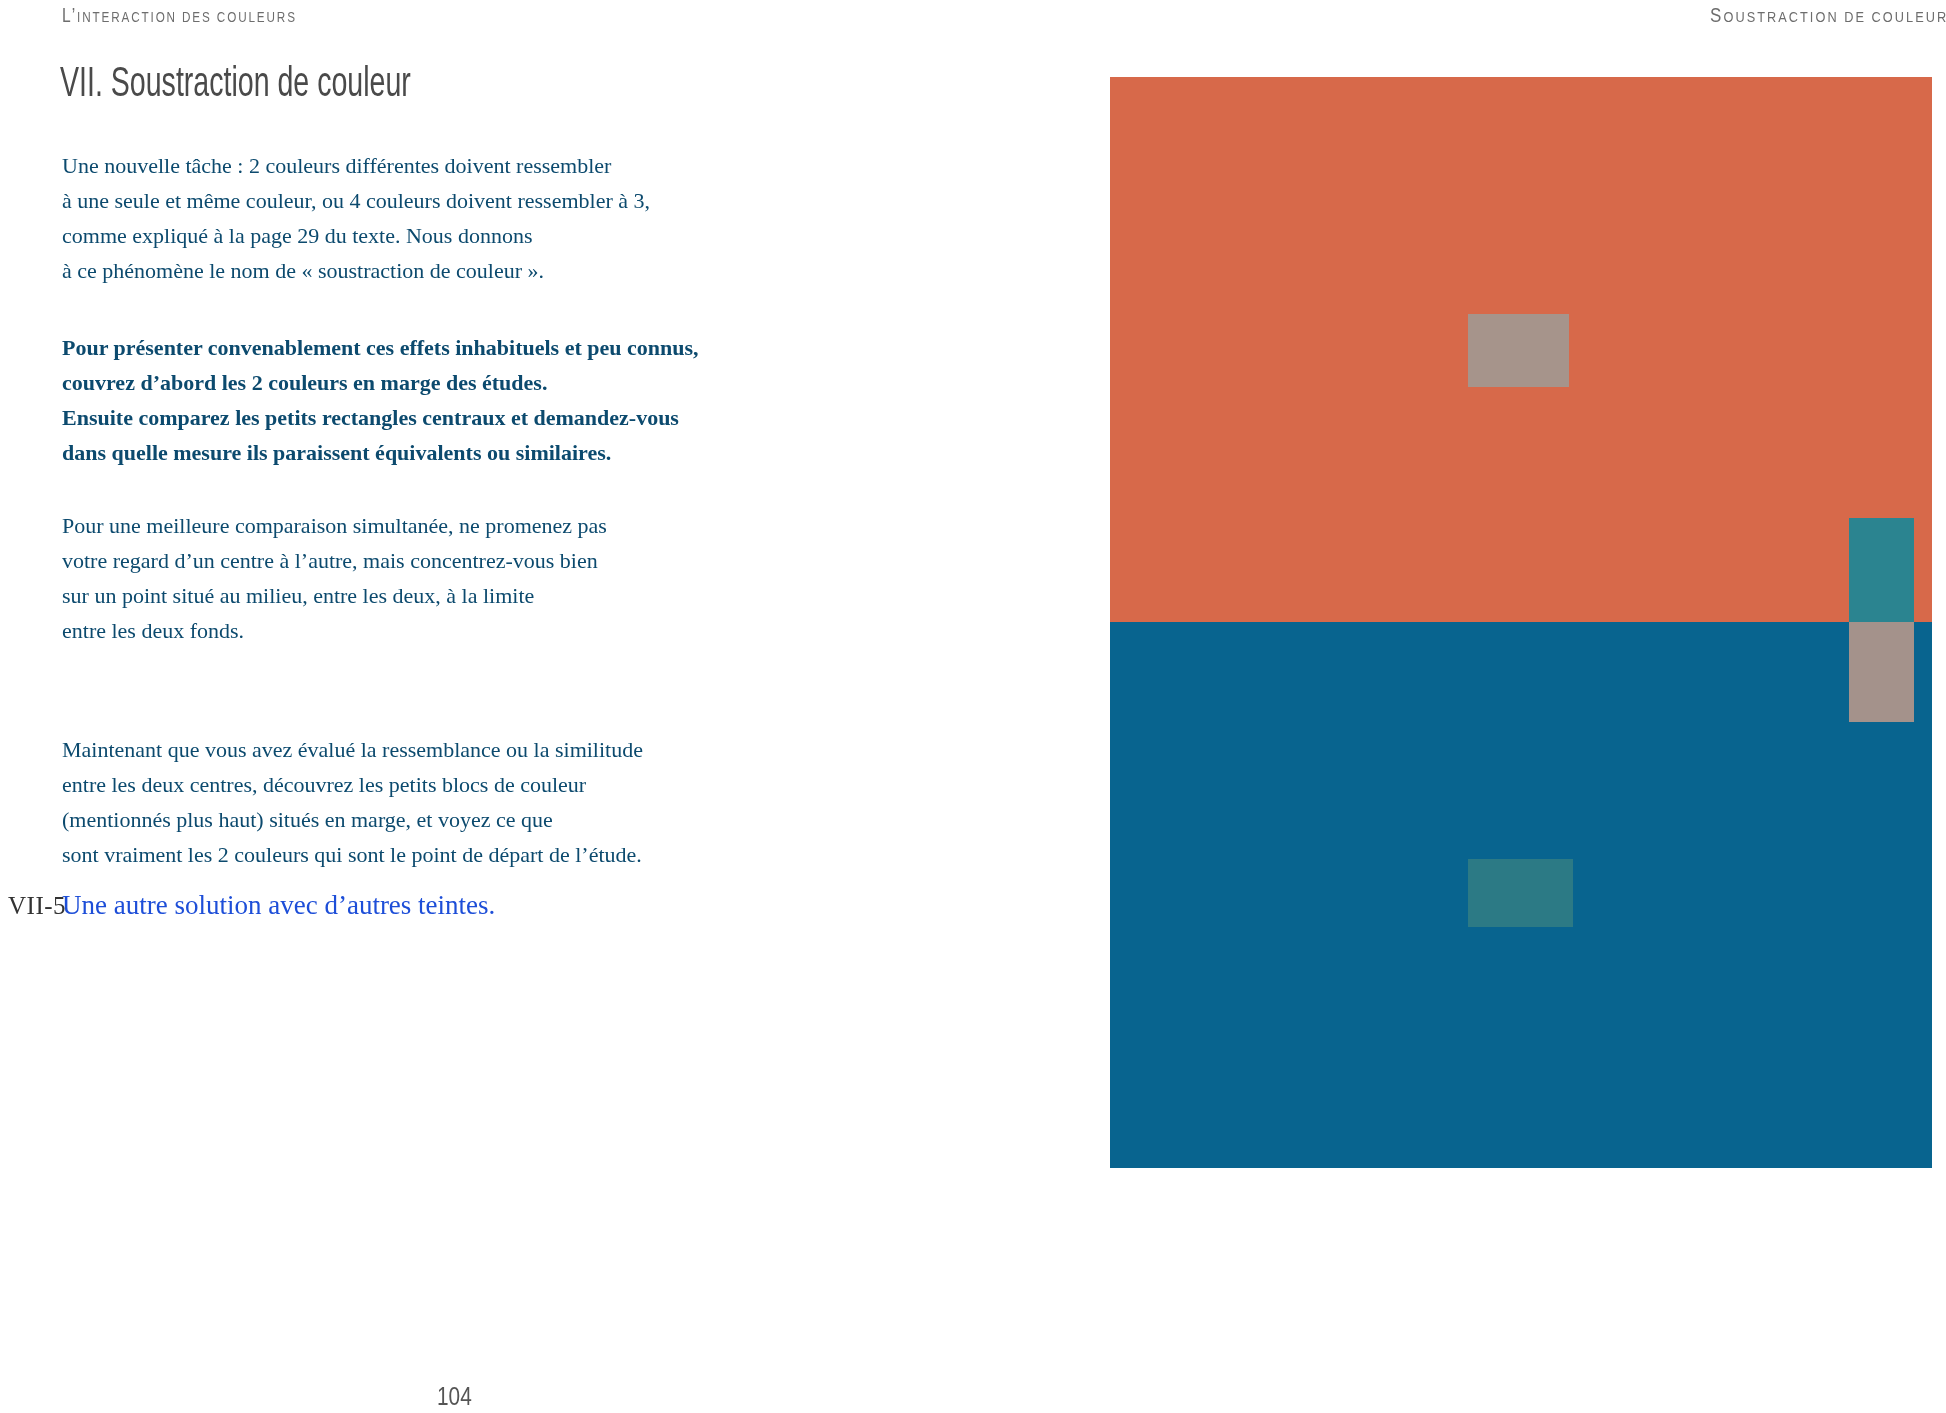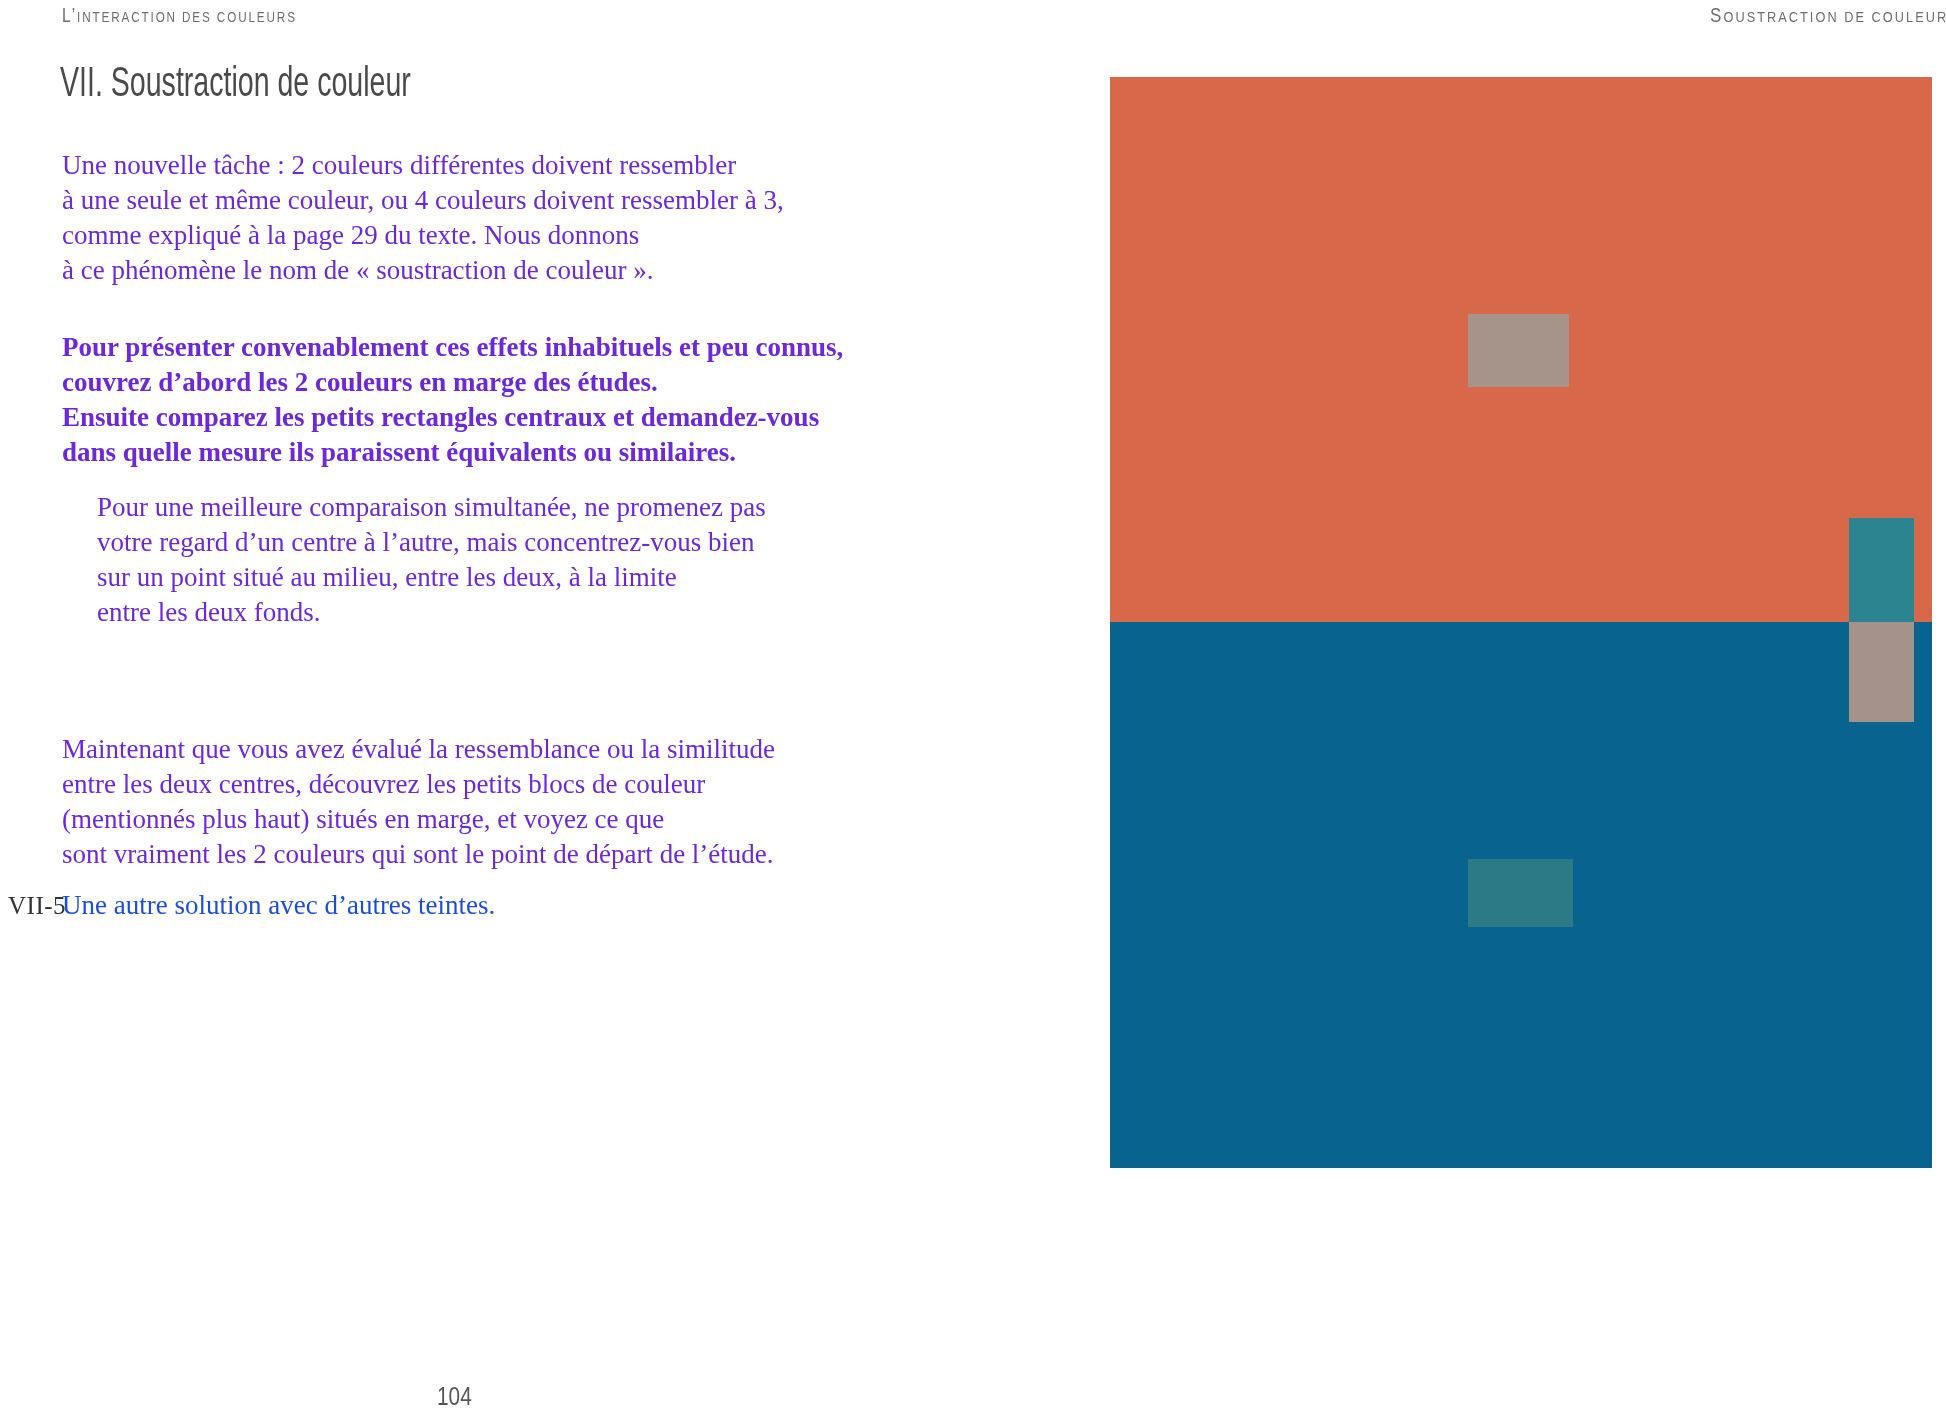--- a/index.html
+++ b/index.html
@@ -34,29 +34,29 @@
     line-height:42px;
     color:#4a4a4a;
     white-space:nowrap;
     transform:scaleX(.68);
     transform-origin:0 50%;
   }
 
   
   .para{
     left:62px;
-    font-size:27px;
+    font-size:22px;
     line-height:35px;
     white-space:pre-line;
-    color:#6d28d9;
+    color:#0c4a6e;
     width:980px;
   }
   .p1{top:148px;}
   .p2{top:330px;font-weight:bold;}
-  .p3{top:490px;margin-left:35px;}
+  .p3{top:508px;}
   .p4{top:704px;margin-top:28px;}
 
   .figure-label{
     left:8px;top:893px;
     font-size:25px;
     line-height:25px;
     letter-spacing:.5px;
     color:#333333;
   }
   .figure-caption{

